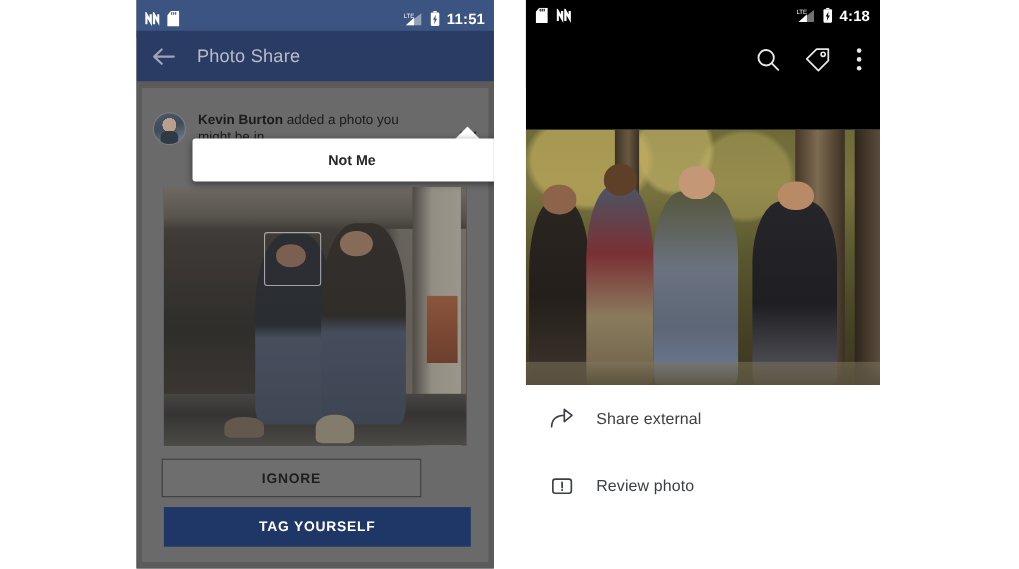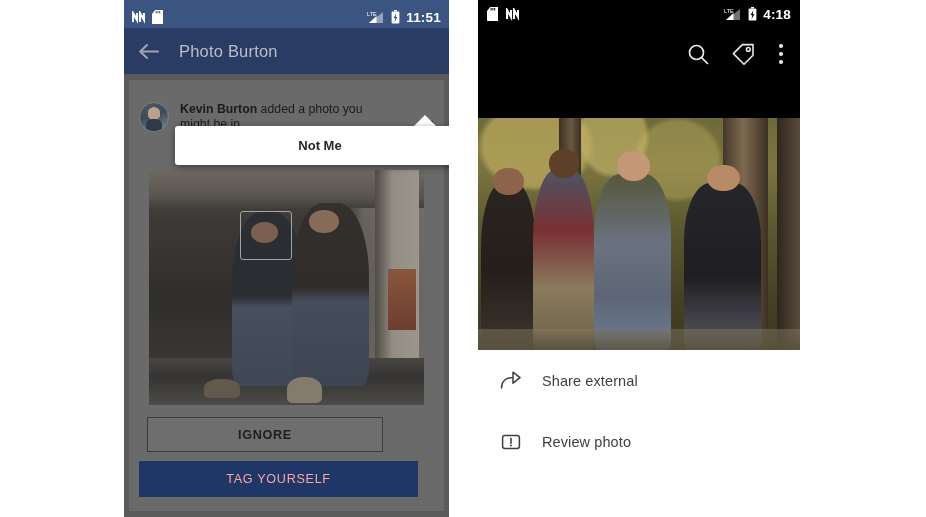--- a/index.html
+++ b/index.html
@@ -137,24 +137,24 @@
   .l-photo .scrim { position:absolute; inset:0; background:rgba(64,64,64,.42); }
 
   
   .btn-ignore {
     position:absolute; left:18px; top:337px; width:236px; height:35px;
     border:1px solid #3c3c3c; background:#6e6e6e;
     display:flex; align-items:center; justify-content:center;
     color:#1e1e1e; font-size:12.6px; font-weight:bold; letter-spacing:.7px;
   }
   .btn-tag {
-    position:absolute; left:10px; top:381px; width:279px; height:36px;
+    position:absolute; left:20px; top:381px; width:279px; height:36px;
     background:#1e3767;
     display:flex; align-items:center; justify-content:center;
-    color:#fca5a5; font-size:12.6px; font-weight:normal; letter-spacing:.7px;
+    color:#ffffff; font-size:12.6px; font-weight:bold; letter-spacing:.7px;
   }
 
   
   .popup {
     position:absolute; left:51px; top:52px; width:290px; height:39px;
     background:#ffffff; border-radius:3px;
     box-shadow:0 2px 7px rgba(0,0,0,.45);
     display:flex; align-items:center; justify-content:center;
   }
   .popup-label { font-size:13px; font-weight:bold; color:#262626; }
@@ -290,21 +290,21 @@
       <span class="sb-time">11:51</span>
     </div>
   </div>
 
   <div class="l-toolbar">
     <span>
       <svg width="21" height="17" viewBox="0 0 21 17">
           <path d="M20 8.5 H3 M9 2 L2.2 8.5 L9 15" stroke="#9ea4b4" stroke-width="2" fill="none" stroke-linecap="round" stroke-linejoin="round"></path>
         </svg>
     </span>
-    <span class="tb-title">Photo Burton</span>
+    <span class="tb-title">Photo Share</span>
   </div>
 
   <div class="l-content">
     <div class="l-card">
 
       <div class="post-head">
         <div class="avatar"></div>
         <div class="post-text">
           <b>Kevin Burton</b><span> added a photo you might be in.</span>
         </div>

